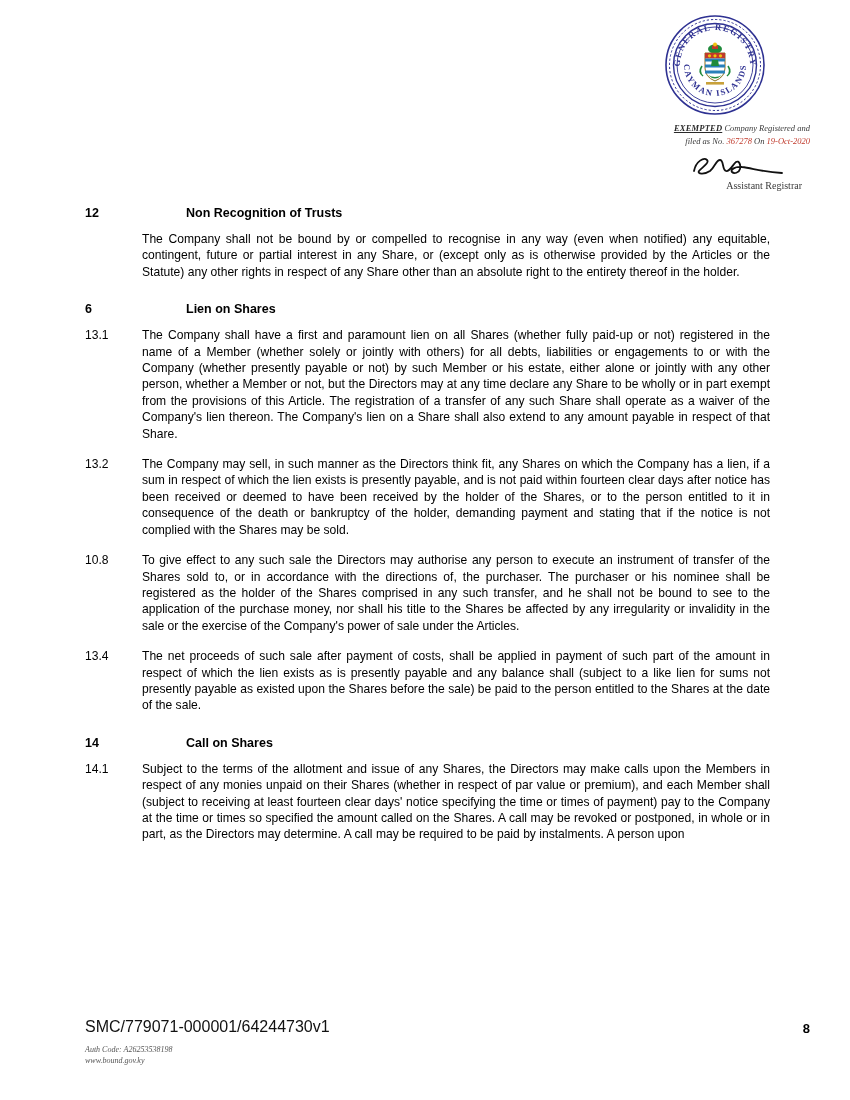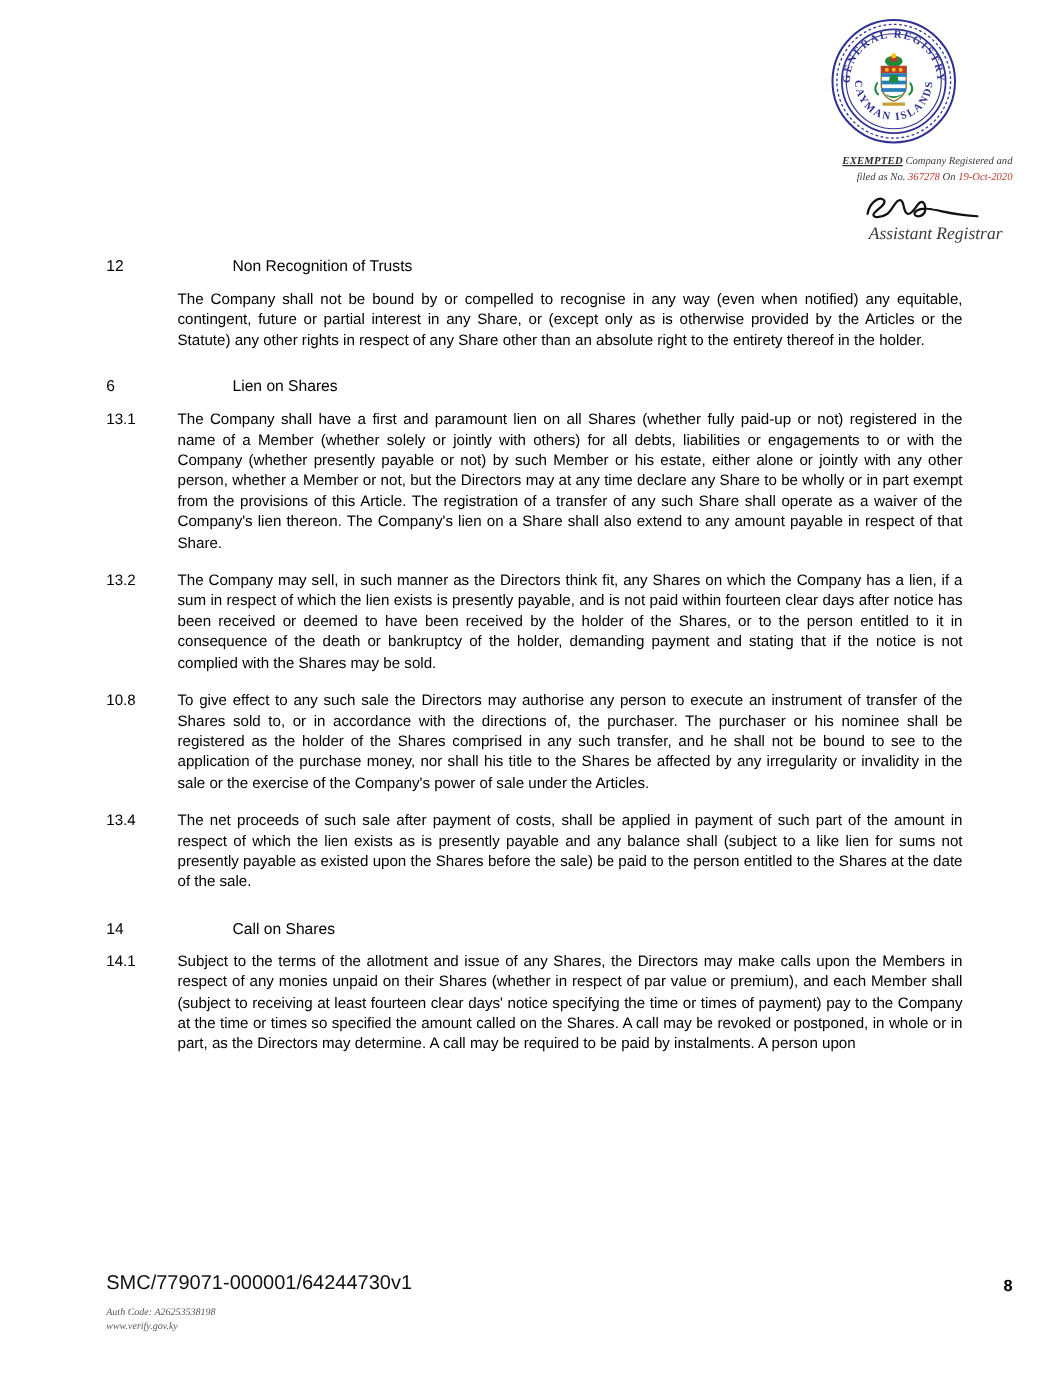--- a/index.html
+++ b/index.html
@@ -65,40 +65,39 @@
     height: 28px;
     position: relative;
   }
   .sig-svg {
     display: block;
     margin-left: auto;
     margin-right: 14px;
   }
   .sig-caption {
     font-family: "Liberation Serif", serif;
-    font-style: italic;
-    font-size: 14px;
+    font-size: 10px;
     color: #3a3a3a;
     text-align: right;
     margin-top: 1px;
     padding-right: 8px;
   }
 
   
   .content {
     position: absolute;
     left: 85px;
     top: 205px;
     width: 685px;
   }
 
   .heading {
     display: flex;
     align-items: center;
-    font-weight: normal;
+    font-weight: bold;
     font-size: 12.5px;
     line-height: 16px;
     margin-top: 21px;
     margin-bottom: 10px;
   }
   .heading:first-child { margin-top: 0; }
   .heading .num {
     width: 57px;
     flex: 0 0 57px;
   }
@@ -262,17 +261,17 @@
 
   </div>
 
   <div class="footer">
     <div class="footer-row">
       <span class="doc-ref">SMC/779071-000001/64244730v1</span>
       <span class="page-num">8</span>
     </div>
     <div class="auth-block">
       <span class="ln">Auth Code: A26253538198</span>
-      <span class="ln">www.verify.gov.ky</span>
+      <span class="ln">www.bound.gov.ky</span>
     </div>
   </div>
 
 </div>
 
 </body></html>

